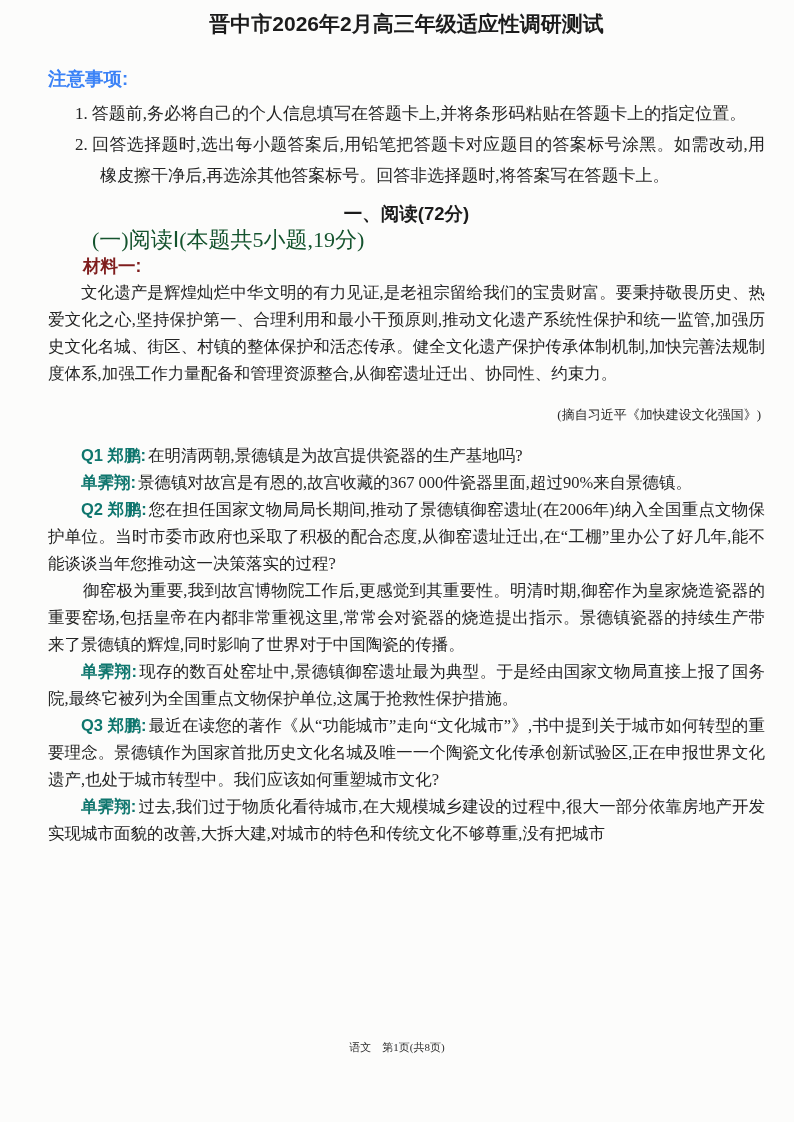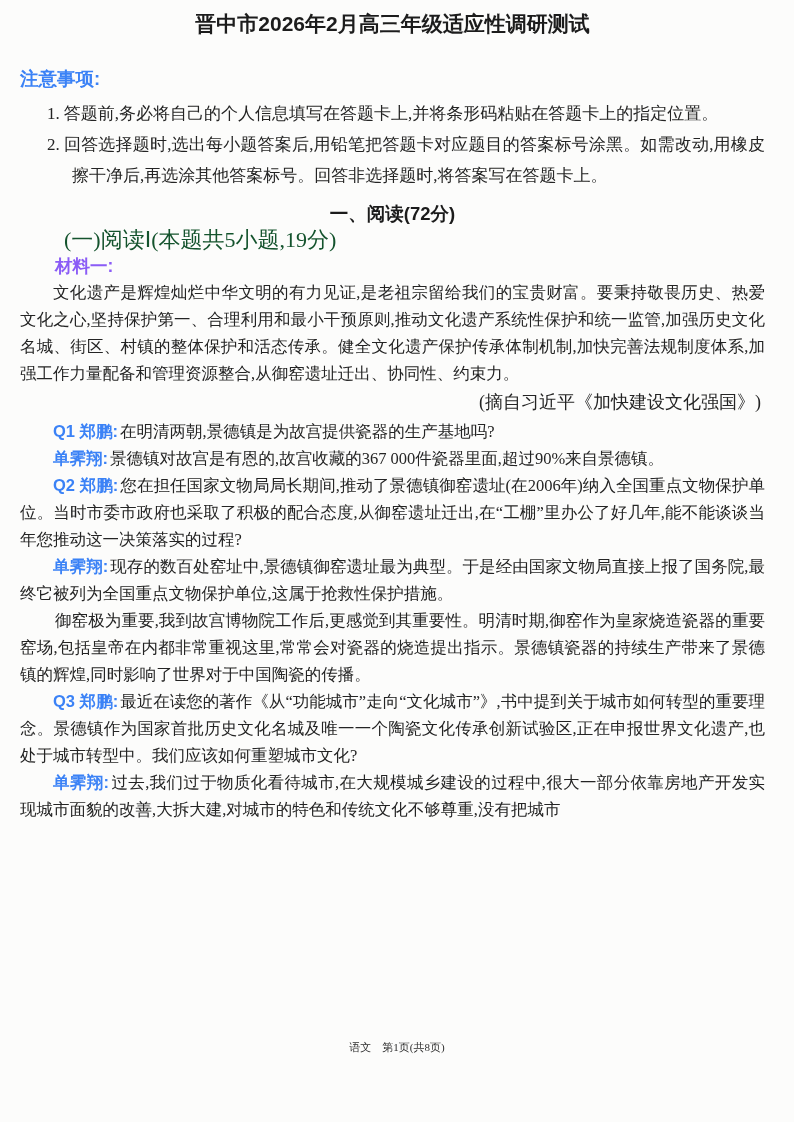--- a/index.html
+++ b/index.html
@@ -5,21 +5,21 @@
   html,body{margin:0;padding:0;background:#e8e8e8;}
   .page{
     position:relative;
     width:794px;height:1122px;
     margin:0 auto;
     background:#fcfcfb;
     color:#222;
     font-family:"Liberation Serif", serif;
     overflow:hidden;
     box-sizing:border-box;
-    padding:10px 29px 0 20px;
+    padding:10px 29px 0 48px;
   }
   .exam-header{
     text-align:center;
     font-family:"Liberation Sans", sans-serif;
     font-weight:700;
     font-size:21px;
     line-height:28px;
     color:#1c1c1c;
   }
   .subject-title{
@@ -63,42 +63,42 @@
     line-height:26px;
     text-indent:2em;
     color:#14532d;
   }
   .material-label{
     font-family:"Liberation Sans", sans-serif;
     font-weight:700;
     font-size:17.5px;
     line-height:26px;
     text-indent:2em;
-    color:#8b5cf6;
+    color:#7f1d1d;
   }
   .body-para{
     margin:0;
     font-size:16.5px;
     line-height:27px;
     text-indent:2em;
     text-align:justify;
     color:#242424;
   }
   .speaker{
     font-family:"Liberation Sans", sans-serif;
     font-weight:700;
-    color:#3b82f6;
+    color:#0f766e;
     margin-right:2px;
   }
   .source-line{
-    font-size:18px;
+    font-size:13px;
     line-height:27px;
     text-align:right;
     padding-right:4px;
-    margin:2px 0;
+    margin:14px 0;
     color:#242424;
   }
   .page-footer{
     position:absolute;
     left:0;top:1040px;
     width:100%;
     text-align:center;
     font-size:11px;
     color:#2e2e2e;
   }
@@ -121,21 +121,21 @@
     <div class="part-title">(一)阅读Ⅰ(本题共5小题,19分)</div>
 
     <div class="material-label">材料一:</div>
     <p class="body-para">文化遗产是辉煌灿烂中华文明的有力见证,是老祖宗留给我们的宝贵财富。要秉持敬畏历史、热爱文化之心,坚持保护第一、合理利用和最小干预原则,推动文化遗产系统性保护和统一监管,加强历史文化名城、街区、村镇的整体保护和活态传承。健全文化遗产保护传承体制机制,加快完善法规制度体系,加强工作力量配备和管理资源整合,从御窑遗址迁出、协同性、约束力。</p>
     <div class="source-line">(摘自习近平《加快建设文化强国》)</div>
 
 
     <p class="body-para"><span class="speaker">Q1 郑鹏:</span><span>在明清两朝,景德镇是为故宫提供瓷器的生产基地吗?</span></p>
     <p class="body-para"><span class="speaker">单霁翔:</span><span>景德镇对故宫是有恩的,故宫收藏的367 000件瓷器里面,超过90%来自景德镇。</span></p>
     <p class="body-para"><span class="speaker">Q2 郑鹏:</span><span>您在担任国家文物局局长期间,推动了景德镇御窑遗址(在2006年)纳入全国重点文物保护单位。当时市委市政府也采取了积极的配合态度,从御窑遗址迁出,在“工棚”里办公了好几年,能不能谈谈当年您推动这一决策落实的过程?</span></p>
+    <p class="body-para"><span class="speaker"></span><span>御窑极为重要,我到故宫博物院工作后,更感觉到其重要性。明清时期,御窑作为皇家烧造瓷器的重要窑场,包括皇帝在内都非常重视这里,常常会对瓷器的烧造提出指示。景德镇瓷器的持续生产带来了景德镇的辉煌,同时影响了世界对于中国陶瓷的传播。</span></p>
     <p class="body-para"><span class="speaker">单霁翔:</span><span>现存的数百处窑址中,景德镇御窑遗址最为典型。于是经由国家文物局直接上报了国务院,最终它被列为全国重点文物保护单位,这属于抢救性保护措施。</span></p>
-    <p class="body-para"><span class="speaker"></span><span>御窑极为重要,我到故宫博物院工作后,更感觉到其重要性。明清时期,御窑作为皇家烧造瓷器的重要窑场,包括皇帝在内都非常重视这里,常常会对瓷器的烧造提出指示。景德镇瓷器的持续生产带来了景德镇的辉煌,同时影响了世界对于中国陶瓷的传播。</span></p>
     <p class="body-para"><span class="speaker">Q3 郑鹏:</span><span>最近在读您的著作《从“功能城市”走向“文化城市”》,书中提到关于城市如何转型的重要理念。景德镇作为国家首批历史文化名城及唯一一个陶瓷文化传承创新试验区,正在申报世界文化遗产,也处于城市转型中。我们应该如何重塑城市文化?</span></p>
     <p class="body-para"><span class="speaker">单霁翔:</span><span>过去,我们过于物质化看待城市,在大规模城乡建设的过程中,很大一部分依靠房地产开发实现城市面貌的改善,大拆大建,对城市的特色和传统文化不够尊重,没有把城市</span></p>
   </div>
 
   <div class="page-footer"><span>语文　第1页(共8页)</span></div>
 
 </div>
 
 </body></html>

